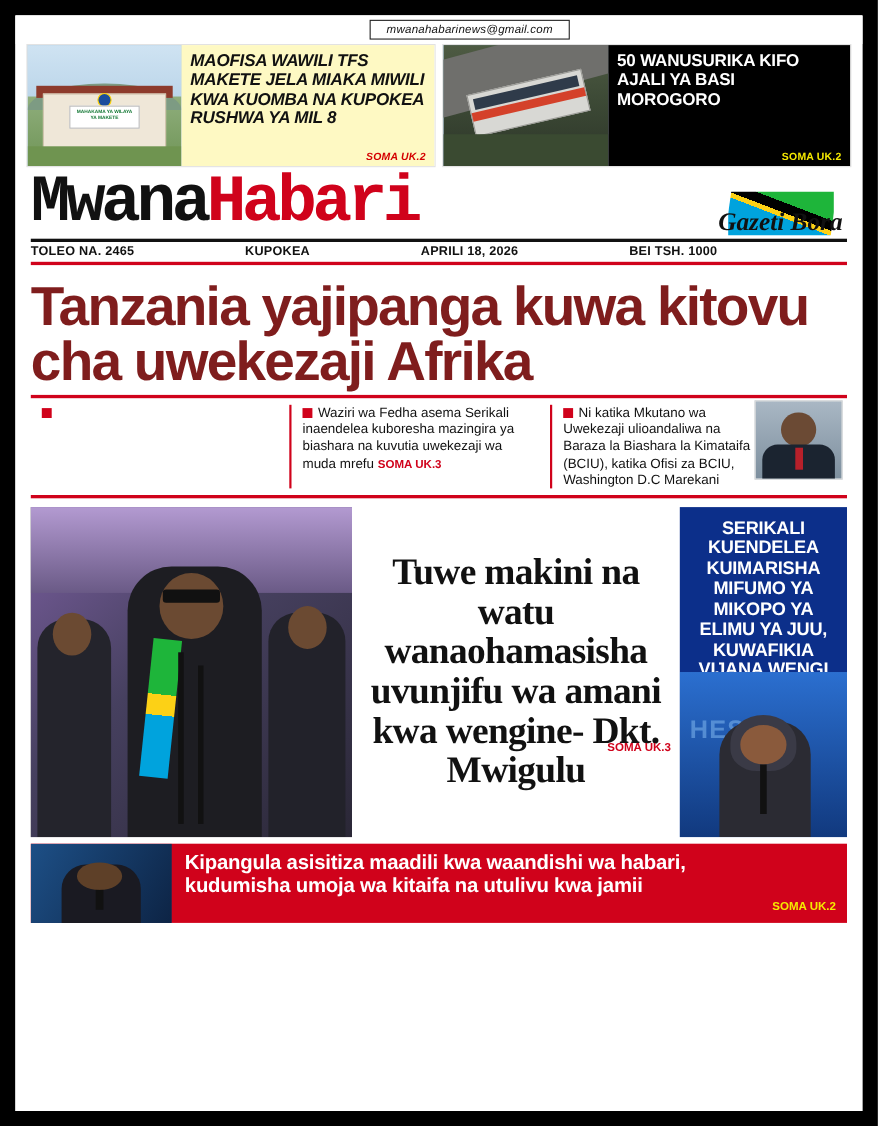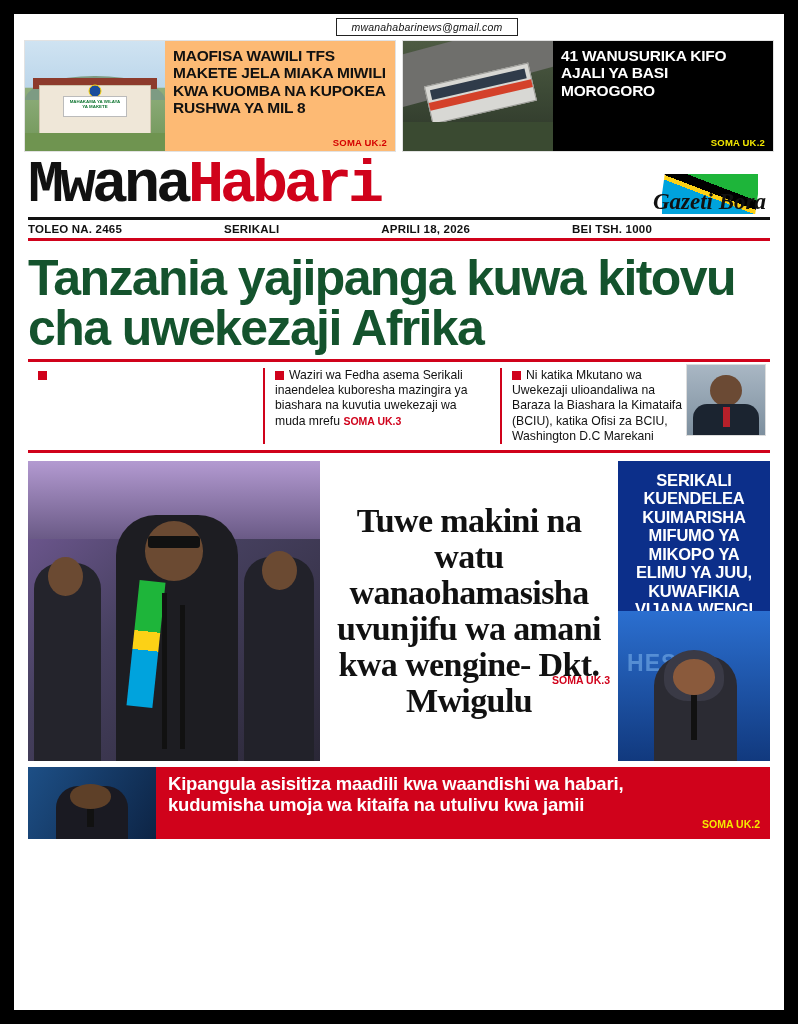--- a/index.html
+++ b/index.html
@@ -11,21 +11,21 @@
   
   .emailbar{width:100%;height:26px;display:flex;align-items:center;justify-content:center;background:#fff;padding-left:28px;}
   .emailbox{border:1px solid #222;padding:2px 14px;font-size:10.5px;font-style:italic;color:#111;letter-spacing:.2px;background:#fff;}
 
   
   .teasers{display:flex;gap:6px;padding:0 10px;height:112px;box-sizing:border-box;}
   .teaser{position:relative;flex:1;display:flex;overflow:hidden;border:1px solid #e2e2e2;}
   .t-photo{width:140px;flex:0 0 140px;position:relative;overflow:hidden;background:#7aa7c7;}
   .t-photo.two{width:150px;flex:0 0 150px;}
   .t-text{flex:1;position:relative;padding:6px 8px 4px 8px;}
-  .t1 .t-text{background:#fdba74;}
+  .t1 .t-text{background:#fef9c3;font-style:italic;}
   .t2 .t-text{background:#000;}
   .t-head{font-weight:bold;font-size:15.5px;line-height:1.12;letter-spacing:-.2px;}
   .t1 .t-head{color:#111;}
   .t2 .t-head{color:#fff;}
   .soma{position:absolute;right:8px;bottom:3px;font-size:9.5px;font-weight:bold;color:#d40000;letter-spacing:.2px;}
   .t2 .soma{color:#f5e900;}
 
   
   .bld-sky{position:absolute;inset:0;background:linear-gradient(#cfe3f2 0%,#bcd6ea 42%,#8fae7c 43%,#6f9456 100%);}
   .bld-hill{position:absolute;left:0;top:32%;width:100%;height:22%;background:#7d9b83;border-radius:50% 50% 0 0/100% 100% 0 0;}
@@ -56,21 +56,21 @@
   .mh-title .r{color:#d0021b;}
   .mh-tag{position:absolute;right:18px;bottom:-2px;font-family:"Liberation Serif",serif;font-style:italic;font-weight:bold;font-size:23px;color:#111;}
 
   .mh-rule{height:3px;background:#111;margin:4px 14px 0 14px;}
   .mh-meta{display:flex;align-items:center;margin:0 14px;padding:3px 0 3px 0;font-size:11.5px;font-weight:bold;color:#111;letter-spacing:.2px;}
   .mh-meta span{white-space:nowrap;}
   .mh-meta .sp{flex:1;}
   .mh-rule2{height:3px;background:#d0021b;margin:0 14px 0 14px;}
 
   
-  .headline{margin:12px 14px 6px 14px;font-family:"Liberation Sans",sans-serif;font-weight:bold;font-size:50px;line-height:1.0;letter-spacing:-1.6px;color:#14532d;}
+  .headline{margin:12px 14px 6px 14px;font-family:"Liberation Sans",sans-serif;font-weight:bold;font-size:50px;line-height:1.0;letter-spacing:-1.6px;color:#7f1d1d;}
 
   
   .kickers{display:flex;margin:0 14px;border-top:3px solid #d0021b;border-bottom:3px solid #d0021b;padding:6px 0;gap:0;}
   .kcol{position:relative;padding:0 10px;font-size:12.2px;line-height:1.24;color:#111;}
   .kcol.k1{flex:0 0 215px;}
   .kcol.k2{flex:0 0 215px;border-left:2px solid #d0021b;}
   .kcol.k3{flex:1;border-left:2px solid #d0021b;padding-right:86px;}
   .bullet{display:inline-block;width:9px;height:9px;background:#d0021b;margin-right:5px;vertical-align:-1px;}
   .k-soma{color:#d0021b;font-weight:bold;font-size:10.5px;}
   .k-face{position:absolute;right:4px;top:-4px;width:78px;height:70px;overflow:hidden;border:1px solid #ddd;background:#b9c4cd;}
@@ -153,39 +153,39 @@
       <div class="t-photo two">
         <div class="bus-bg"></div>
         <div class="bus-road"></div>
         <div class="bus-veh">
               <div class="bus-win"></div>
               <div class="bus-stripe"></div>
             </div>
         <div class="bus-shrub"></div>
       </div>
       <div class="t-text">
-        <div class="t-head">41 WANUSURIKA KIFO AJALI YA BASI MOROGORO</div>
+        <div class="t-head">50 WANUSURIKA KIFO AJALI YA BASI MOROGORO</div>
         <div class="soma">SOMA UK.2</div>
       </div>
     </div>
   </div>
 
   <div class="flagwrap">
         <div class="flag"></div>
       </div>
 
   <div class="masthead">
     <div class="mh-title"><span class="b">Mwana</span><span class="r">Habari</span></div>
     <div class="mh-tag">Gazeti Bora</div>
   </div>
   <div class="mh-rule"></div>
   <div class="mh-meta">
     <span>TOLEO NA. 2465</span>
     <span class="sp"></span>
-    <span>SERIKALI</span>
+    <span>KUPOKEA</span>
     <span class="sp"></span>
     <span>APRILI 18, 2026</span>
     <span class="sp"></span>
     <span>BEI TSH.</span>&nbsp;
     <span>1000</span>
     <span style="width:118px"></span>
   </div>
   <div class="mh-rule2"></div>
 
   <div class="headline">Tanzania yajipanga kuwa kitovu cha uwekezaji Afrika</div>

